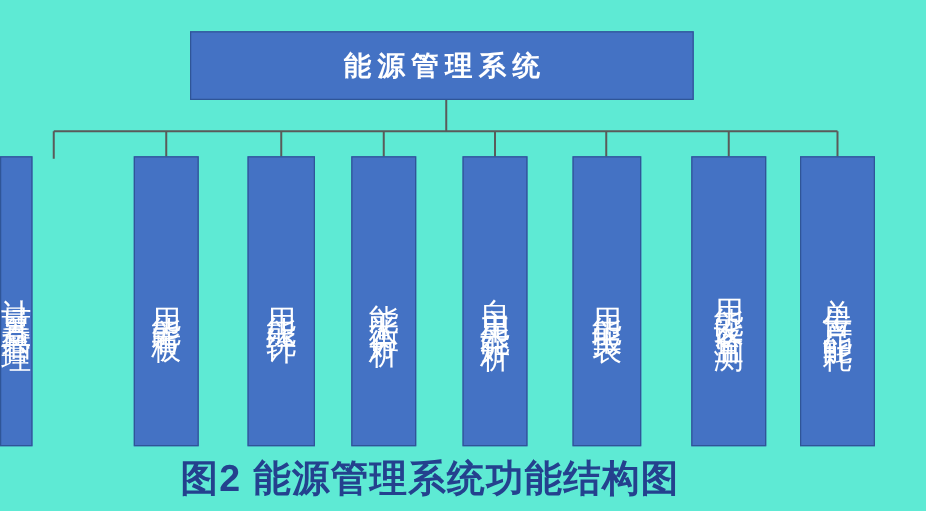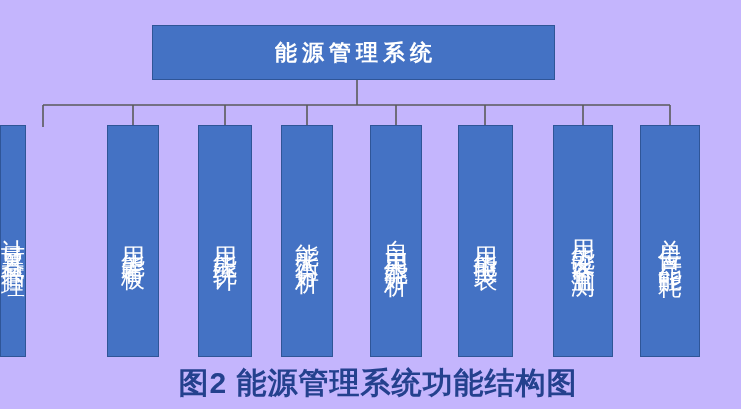--- a/index.html
+++ b/index.html
@@ -5,21 +5,21 @@
   html, body {
     margin: 0;
     padding: 0;
     background: #ffffff;
     font-family: "Liberation Sans", sans-serif;
   }
   .canvas {
     position: relative;
     width: 741px;
     height: 409px;
-    background: #c4b5fd;
+    background: #5eead4;
     overflow: hidden;
   }
   .connectors {
     position: absolute;
     left: 0;
     top: 0;
     width: 741px;
     height: 409px;
     z-index: 1;
   }
@@ -81,21 +81,20 @@
     left: 0;
     top: 363px;
     width: 688px;
     text-align: center;
     color: #24418E;
     font-size: 30px;
     font-weight: bold;
     letter-spacing: 1px;
     font-family: "Liberation Sans", sans-serif;
     z-index: 2;
-    margin-left: 34px;
   }
 </style>
 </head>
 <body>
 
 <div class="canvas">
 
   <svg class="connectors" viewBox="0 0 741 409" xmlns="http://www.w3.org/2000/svg">
 
     <line x1="357" y1="80" x2="357" y2="105" stroke="#5A5A5A" stroke-width="1.6"></line>

